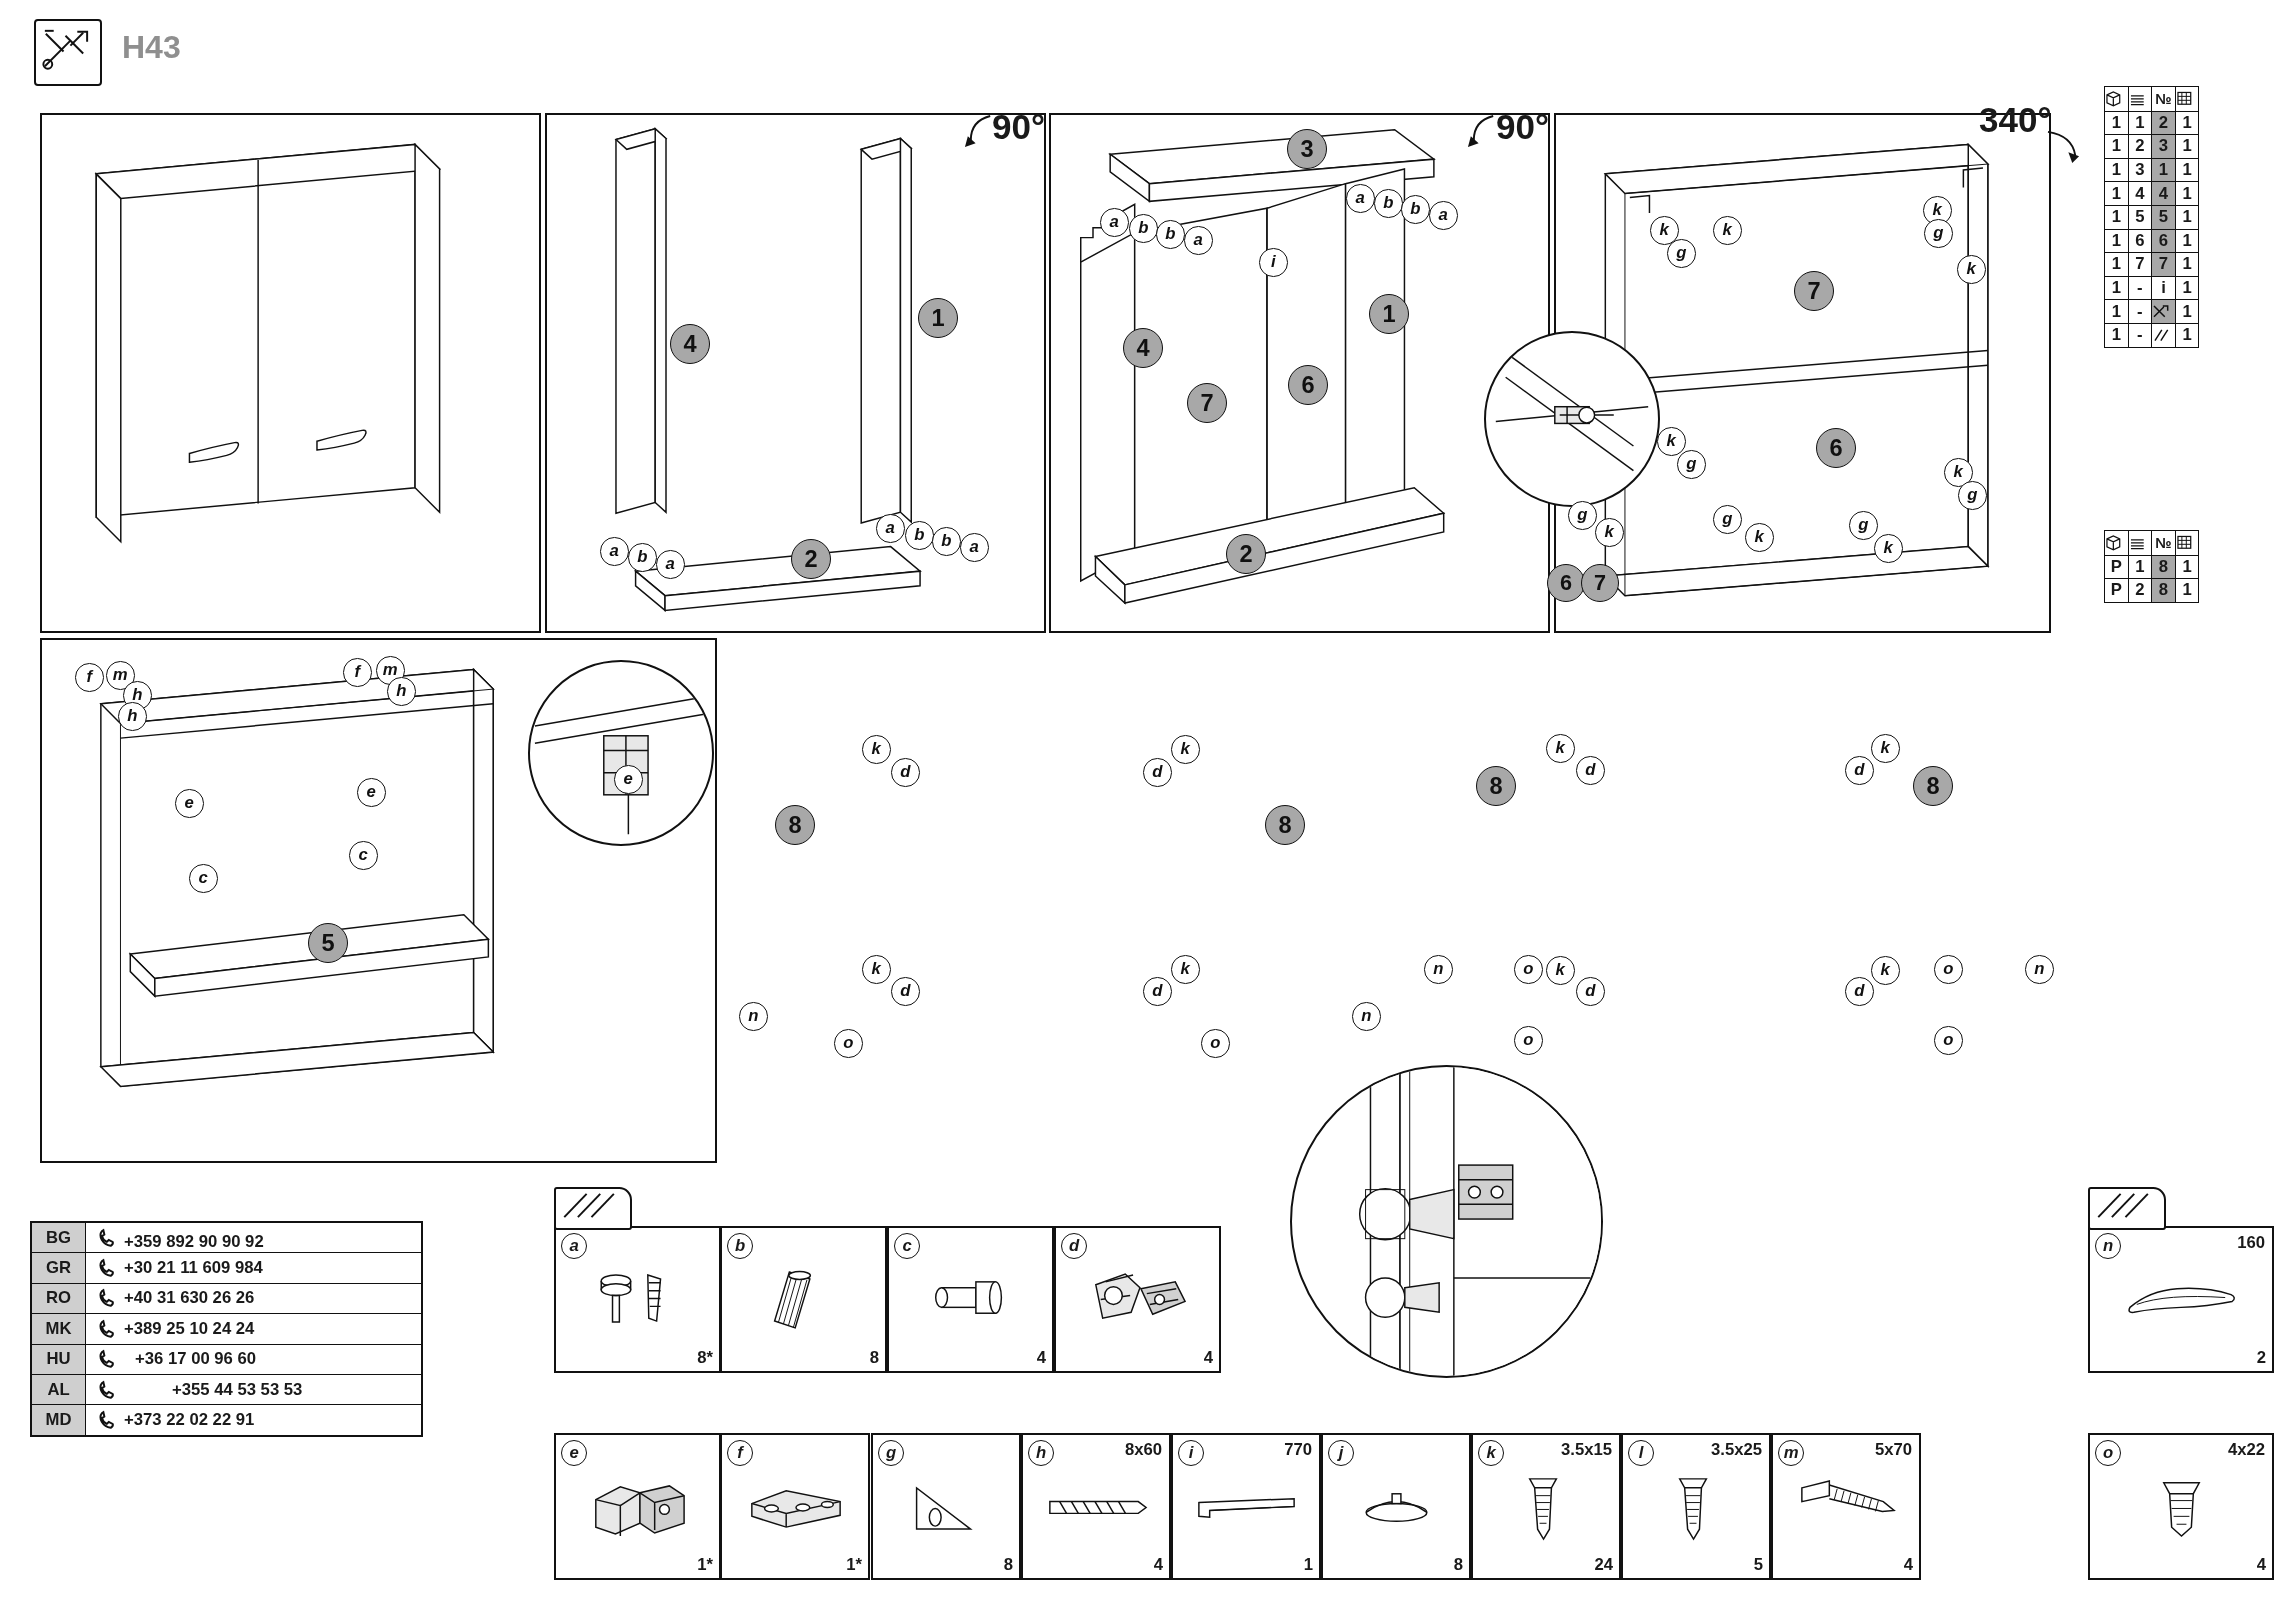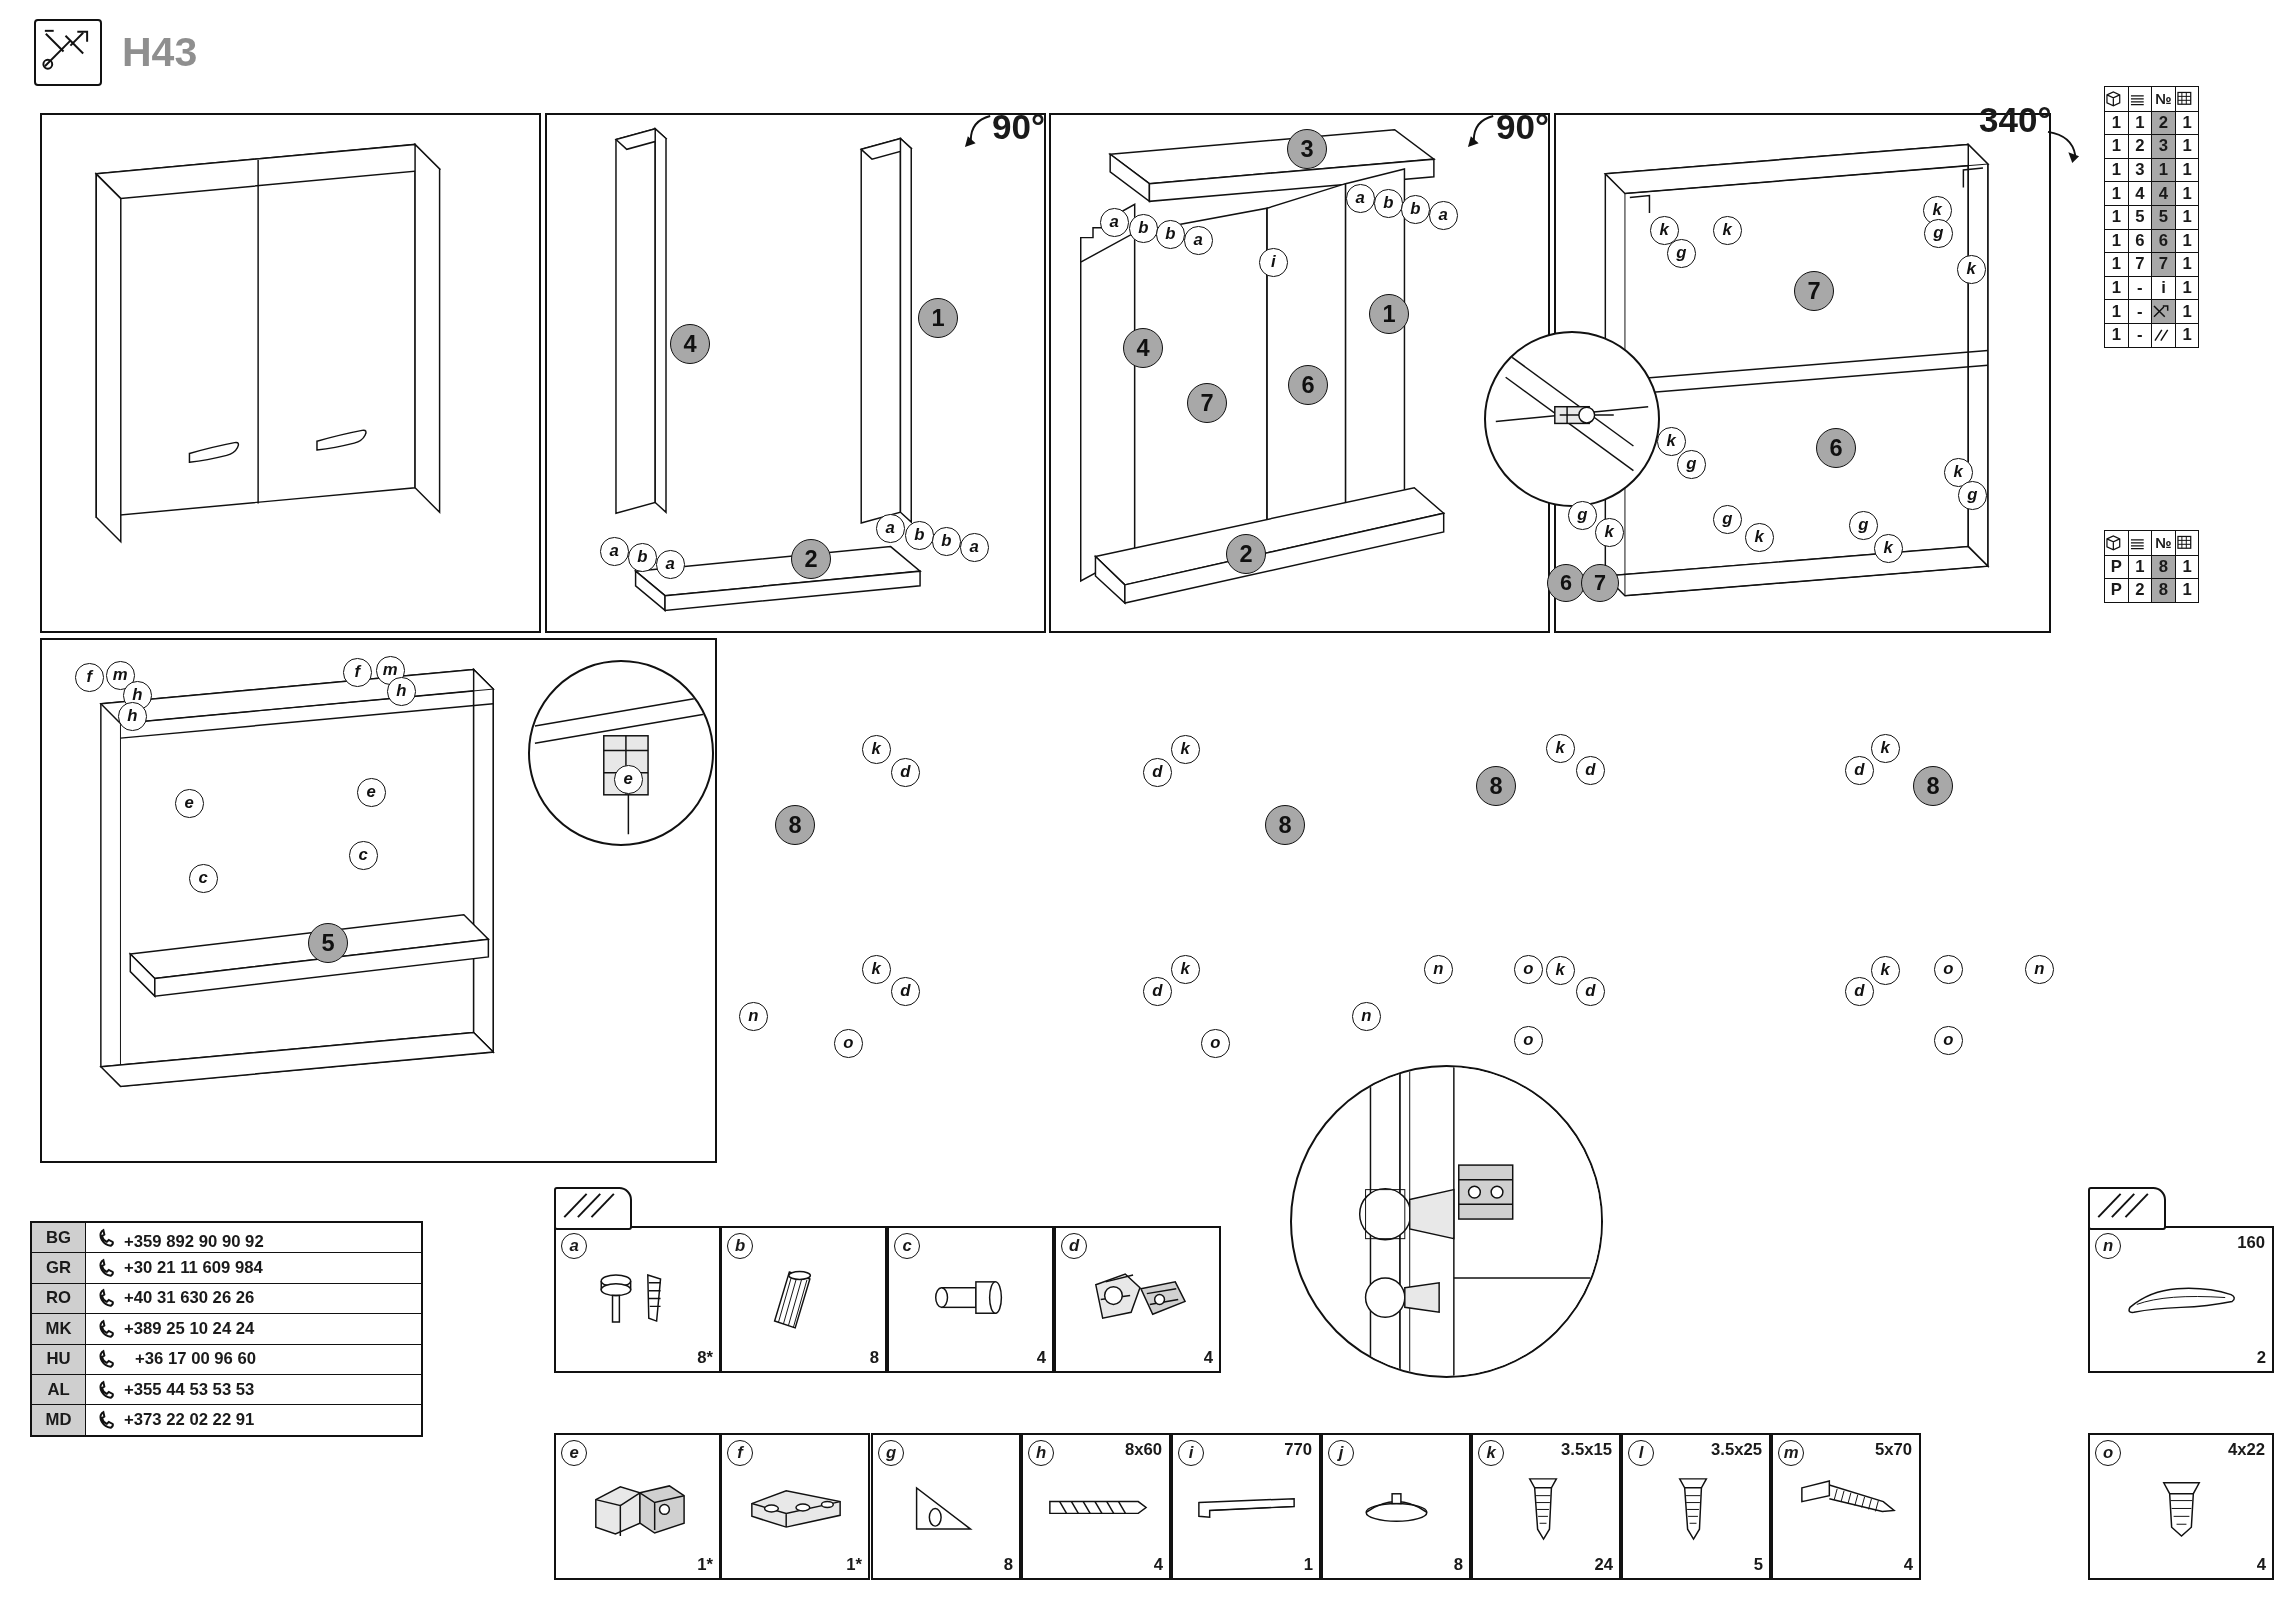--- a/index.html
+++ b/index.html
@@ -66,21 +66,21 @@
     <svg width="59" height="58" viewBox="0 0 120 118">
       <path class="lnk2" d="M18 92 L70 40"></path>
       <path class="lnk2" d="M60 30 L96 66"></path>
       <path class="lnk2" d="M20 26 L56 62"></path>
       <path class="lnk2" d="M96 24 L70 50"></path>
       <circle cx="24" cy="88" r="9" fill="none" stroke="#111" stroke-width="4"></circle>
       <path class="lnk2" d="M84 22 L104 22 L104 42"></path>
       <path class="lnk2" d="M18 20 L36 20"></path>
     </svg>
   </div>
-  <div class="hdr-txt" style="left:122px;top:28.5px;font-size:41px;">H43</div>
+  <div class="hdr-txt" style="left:122px;top:28.5px;font-size:32px;">H43</div>
 
   <div class="panel" style="left:40px;top:113px;width:501px;height:520px;">
     <svg width="496" height="515" viewBox="0 0 1010 1050">
 
       <polygon class="fillw" points="110,120 760,60 760,760 110,820"></polygon>
       <polygon class="fillw" points="110,120 110,820 160,870 160,170"></polygon>
       <polygon class="fillw" points="110,120 160,170 810,110 760,60"></polygon>
 
       <line class="lnk" x1="440" y1="92" x2="440" y2="792"></line>
 
@@ -398,21 +398,21 @@
             <span style="position:absolute;left:10.8px;top:50%;transform:translateY(-50%);">
               <svg width="19.6" height="19.6" viewBox="0 0 40 40">
                 <path fill="none" stroke="#111" stroke-width="4" d="M10 6 q-6 8 0 18 q6 10 18 12 q6 -4 4 -8 l-8 -4 l-4 4 q-8 -4 -10 -12 l5 -3 l-2 -9 z"></path>
               </svg>
             </span>
             <span class="pnum">+36 17 00 96 60</span>
           </div>
         </div>
         <div class="prow">
           <div class="pcode">AL</div>
-          <div style="position:relative;flex:1;height:100%;display:flex;align-items:center;">
+          <div style="position:relative;flex:1;height:100%;display:flex;align-items:center;padding-left:48px;">
             <span style="position:absolute;left:10.8px;top:50%;transform:translateY(-50%);">
               <svg width="19.6" height="19.6" viewBox="0 0 40 40">
                 <path fill="none" stroke="#111" stroke-width="4" d="M10 6 q-6 8 0 18 q6 10 18 12 q6 -4 4 -8 l-8 -4 l-4 4 q-8 -4 -10 -12 l5 -3 l-2 -9 z"></path>
               </svg>
             </span>
             <span class="pnum">+355 44 53 53 53</span>
           </div>
         </div>
         <div class="prow">
           <div class="pcode">MD</div>

